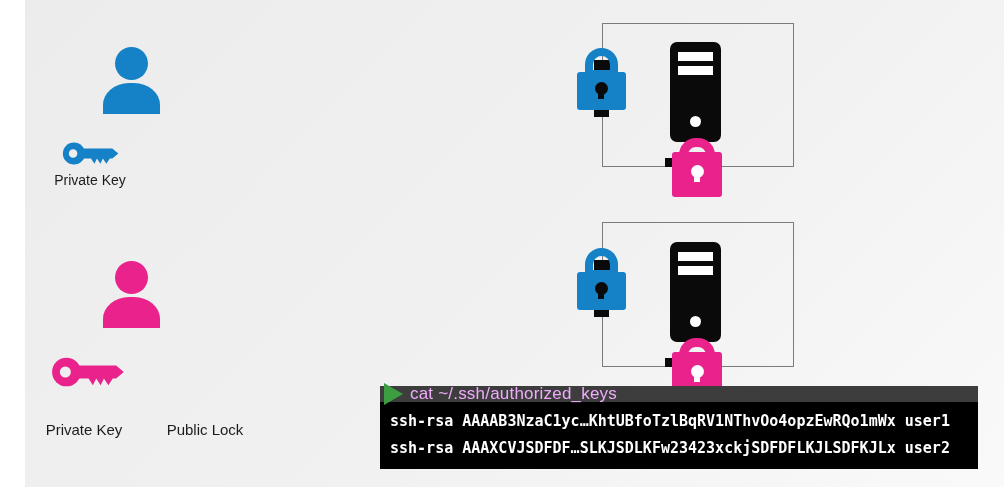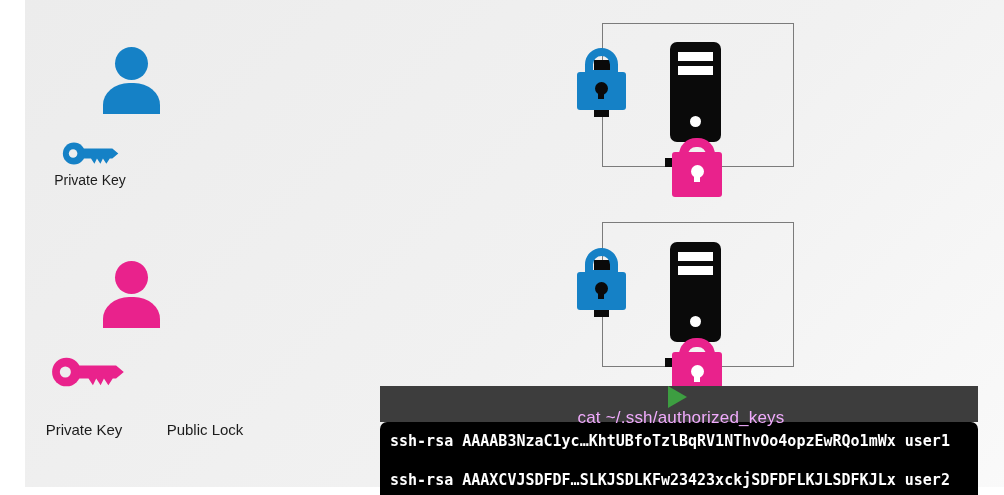--- a/index.html
+++ b/index.html
@@ -56,32 +56,32 @@
 
   .lock.pink { width:50px; height:62px; }
   .lock.pink .shackle { left:7px; top:0; width:36px; height:28px; border:9px solid var(--pink,#e9228c); }
   .lock.pink .clasp.side { left:-7px; top:20px; width:14px; height:9px; }
   .lock.pink .lockbody { left:0; top:14px; width:50px; height:45px; background:var(--pink,#e9228c); }
   .lock.pink .keyhole { left:19px; top:27px; width:13px; height:13px; background:#ffffff; }
 
   
   .terminal { position:absolute; left:380px; top:386px; width:598px; z-index:10; }
   .term-header {
-    height:36px; background:var(--terminal-header-bg,#3d3d3d);
-    display:flex; align-items:center; padding-left:4px; color:#f0abfc;flex-direction:column;
+    height:16px; background:var(--terminal-header-bg,#3d3d3d);
+    display:flex; align-items:center; padding-left:4px; color:#f0abfc;
   }
   .play { width:0; height:0; border-top:11px solid transparent; border-bottom:11px solid transparent;
           border-left:19px solid var(--prompt-green,#3d9e41); margin-right:7px; }
   .term-title { font-size:17px; letter-spacing:0.2px; }
-  .term-body { background:var(--terminal-body-bg,#000000); padding:7px 10px 9px 10px;border-radius:7px; }
+  .term-body { background:var(--terminal-body-bg,#000000); padding:7px 10px 9px 10px; }
   .term-line {
     color:#ffffff; font-family:"DejaVu Sans Mono", monospace; font-weight:700;
     font-size:15px; line-height:24px; white-space:pre;
   }
-  .term-line + .term-line { margin-top:15px; }
+  .term-line + .term-line { margin-top:3px; }
 </style>
 </head>
 <body>
 
 <div class="stage">
   <div class="canvas"></div>
 
   <div class="person blue" style="left:103px; top:47px;">
     <div class="head"></div>
     <div class="torso"></div>

